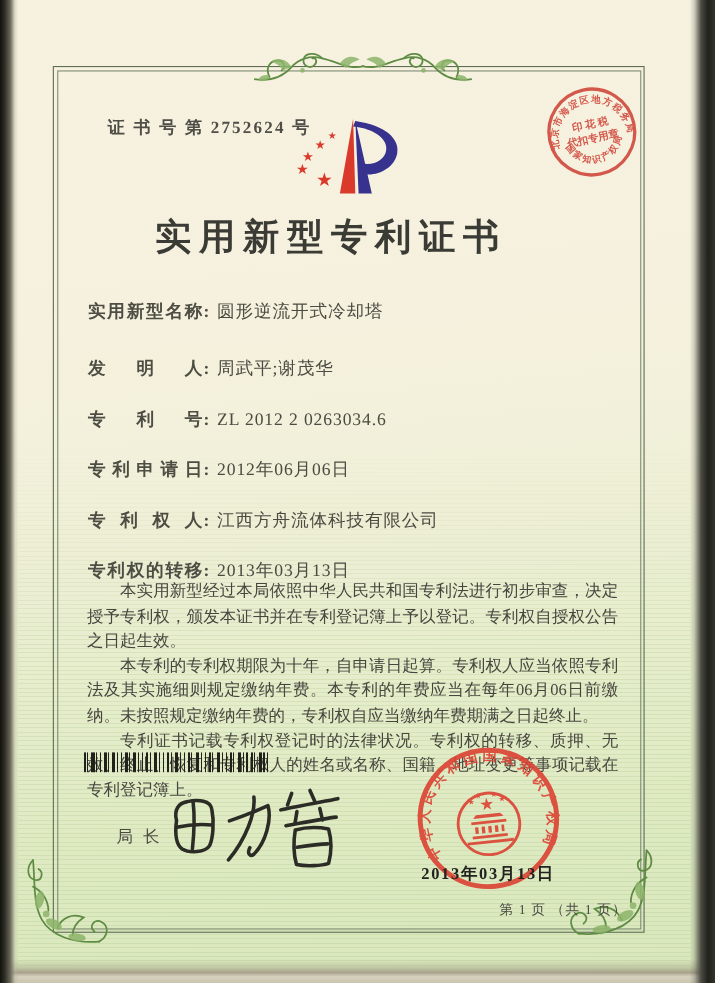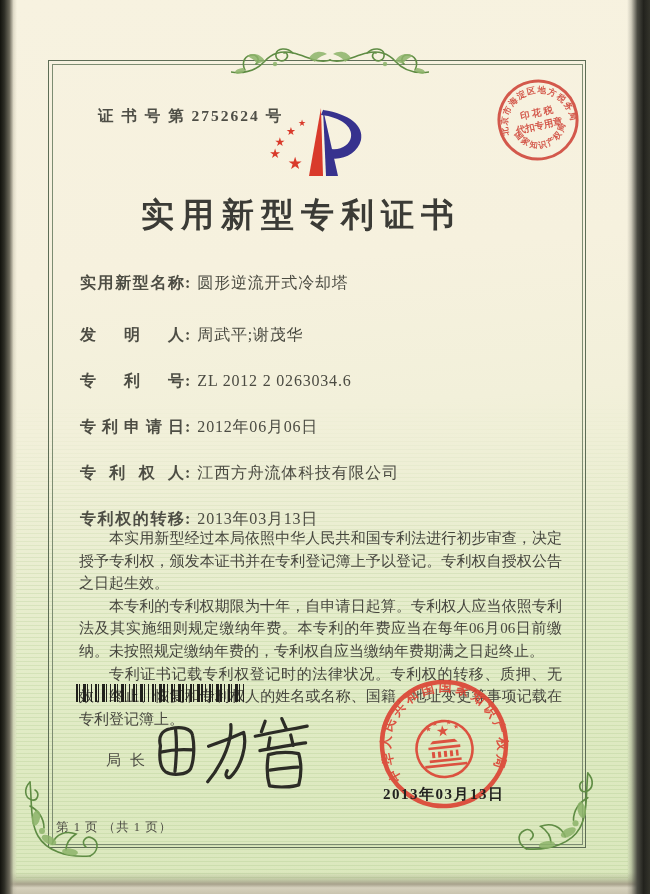--- a/index.html
+++ b/index.html
@@ -54,21 +54,21 @@
                #21211c 7px 10px, rgba(0,0,0,0) 10px 11.5px,
                #21211c 11.5px 12.5px, rgba(0,0,0,0) 12.5px 15px,
                #21211c 15px 16px, rgba(0,0,0,0) 16px 19px); }
 
   .director { position:absolute; left:106px; top:751px; font-size:15px; color:#4b4b42; letter-spacing:9px; }
   .signature { position:absolute; left:148px; top:712px; width:168px; height:94px; transform:rotate(-2deg); }
 
   .main-seal { position:absolute; left:377px; top:677px; width:134px; height:134px; opacity:0.9; }
   .seal-date { position:absolute; left:383px; top:785px; font-size:15px; color:#222220; letter-spacing:1.5px; font-weight:bold; }
 
-  .footer { position:absolute; left:56px; top:819px; width:538px; text-align:left;
+  .footer { position:absolute; left:32px; top:819px; width:538px; text-align:right;
             font-size:12.5px; color:#4b4b42; letter-spacing:1px; }
 
   .orn { position:absolute; }
   .orn-top-left  { left:231px; top:46px; width:100px; height:38px; }
   .orn-top-right { left:329px; top:46px; width:100px; height:38px; transform:scaleX(-1); }
   .orn-bot-left  { left:22px;  top:780px; width:84px; height:82px; }
   .orn-bot-right { left:510px; top:766px; width:86px; height:94px; transform:scaleX(-1); }
 
   svg text { font-family:"Liberation Serif", serif; }
 </style>

